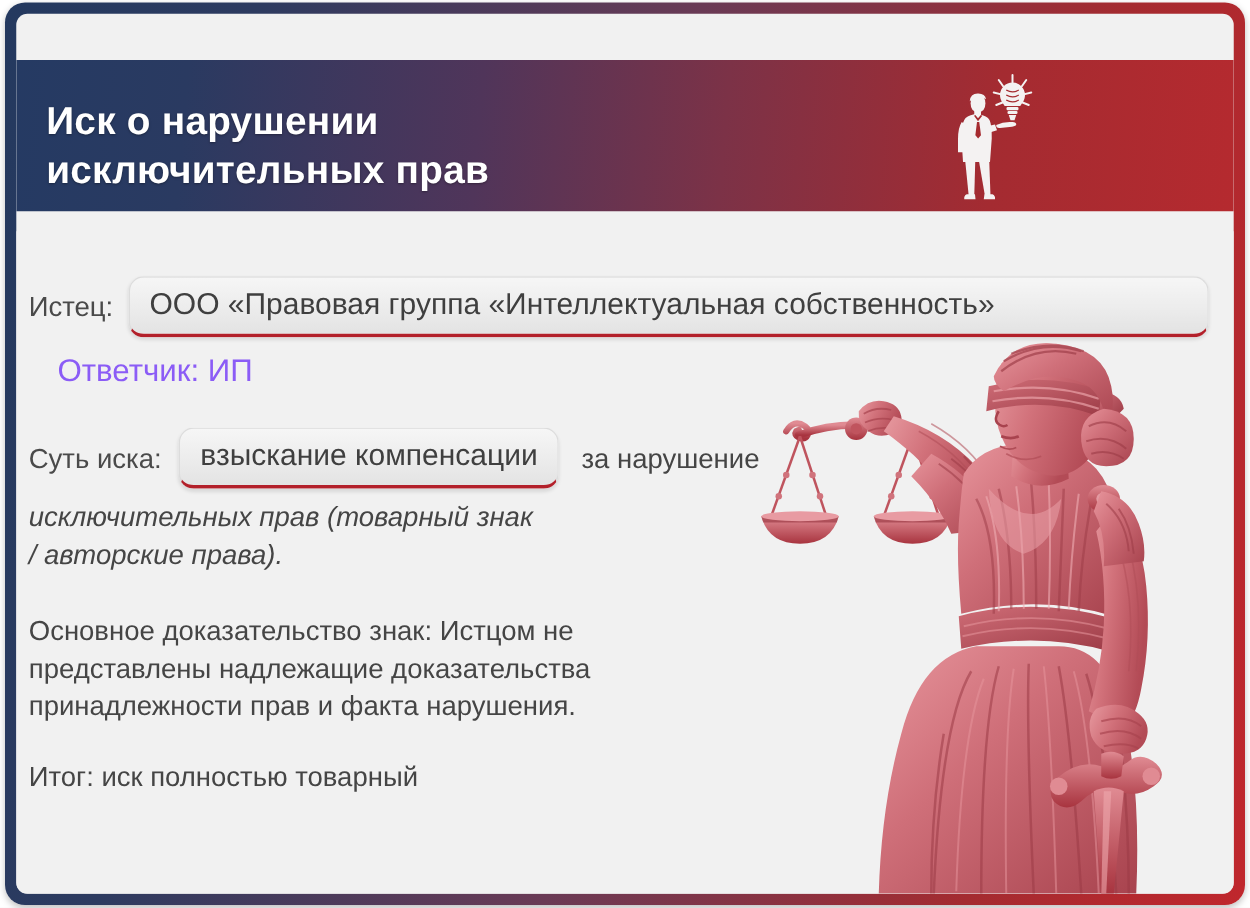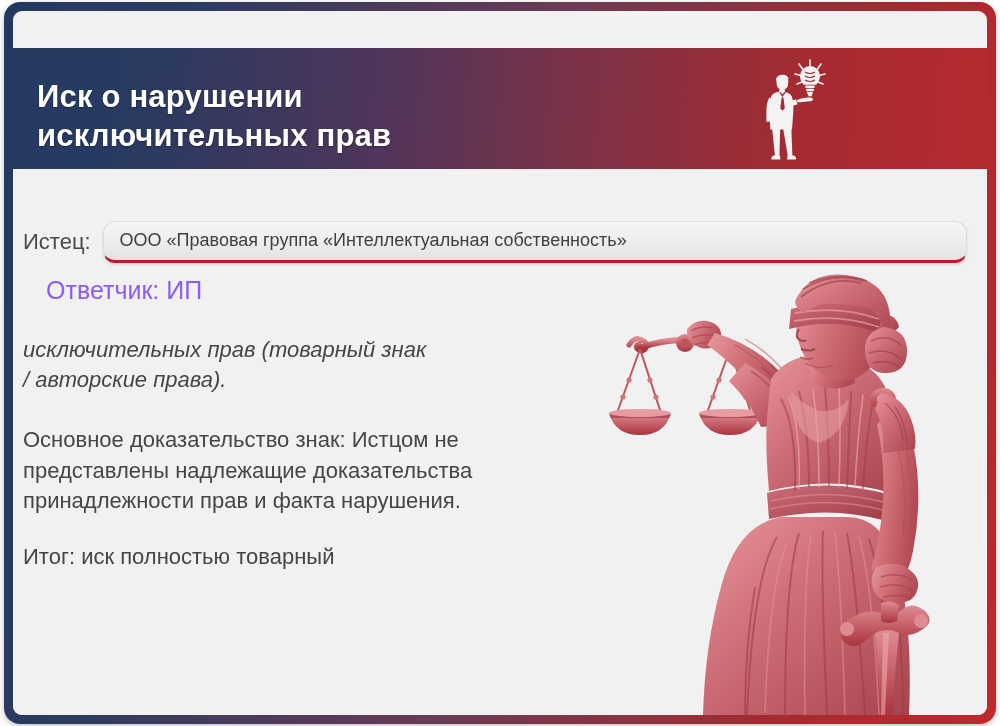--- a/index.html
+++ b/index.html
@@ -95,21 +95,21 @@
   .label { color: #4a4a4a; }
 
   .pill {
     display: inline-block;
     background: linear-gradient(180deg, #f6f6f6 0%, #ececec 55%, #e3e3e3 100%);
     border: 1px solid #dcdcdc;
     border-bottom: 3px solid #b3202a;
     border-radius: 12px;
     padding: 7px 16px 8px 16px;
     color: #3f3f3f;
-    font-size: 18px;
+    font-size: 24px;
     line-height: 1.25;
     box-shadow: 0 2px 3px rgba(0,0,0,.10);
     box-sizing: border-box;
     white-space: nowrap;
   }
 
   .r-istec { margin-bottom: 11px; }
   .r-istec .label { margin-right: 12px; }
   .r-istec .pill { flex: 1 1 auto; }
 
@@ -392,20 +392,25 @@
 
       <div class="content">
 
         <div class="row r-istec">
           <span class="label">Истец:</span>
           <span class="pill">ООО «Правовая группа «Интеллектуальная собственность»</span>
         </div>
 
         <div class="row r-otvetchik">Ответчик: ИП</div>
 
+        <div class="row r-sut">
+          <span class="label">Суть иска:</span>
+          <span class="pill">взыскание компенсации</span>
+          <span>за нарушение</span>
+        </div>
 
         <p class="p-block p-sut-tail">исключительных прав (товарный знак
 / авторские права).</p>
 
         <p class="p-block p-evidence">Основное доказательство знак: Истцом не
 представлены надлежащие доказательства
 принадлежности прав и факта нарушения.</p>
 
         <p class="p-block p-result">Итог: иск полностью товарный</p>
 

